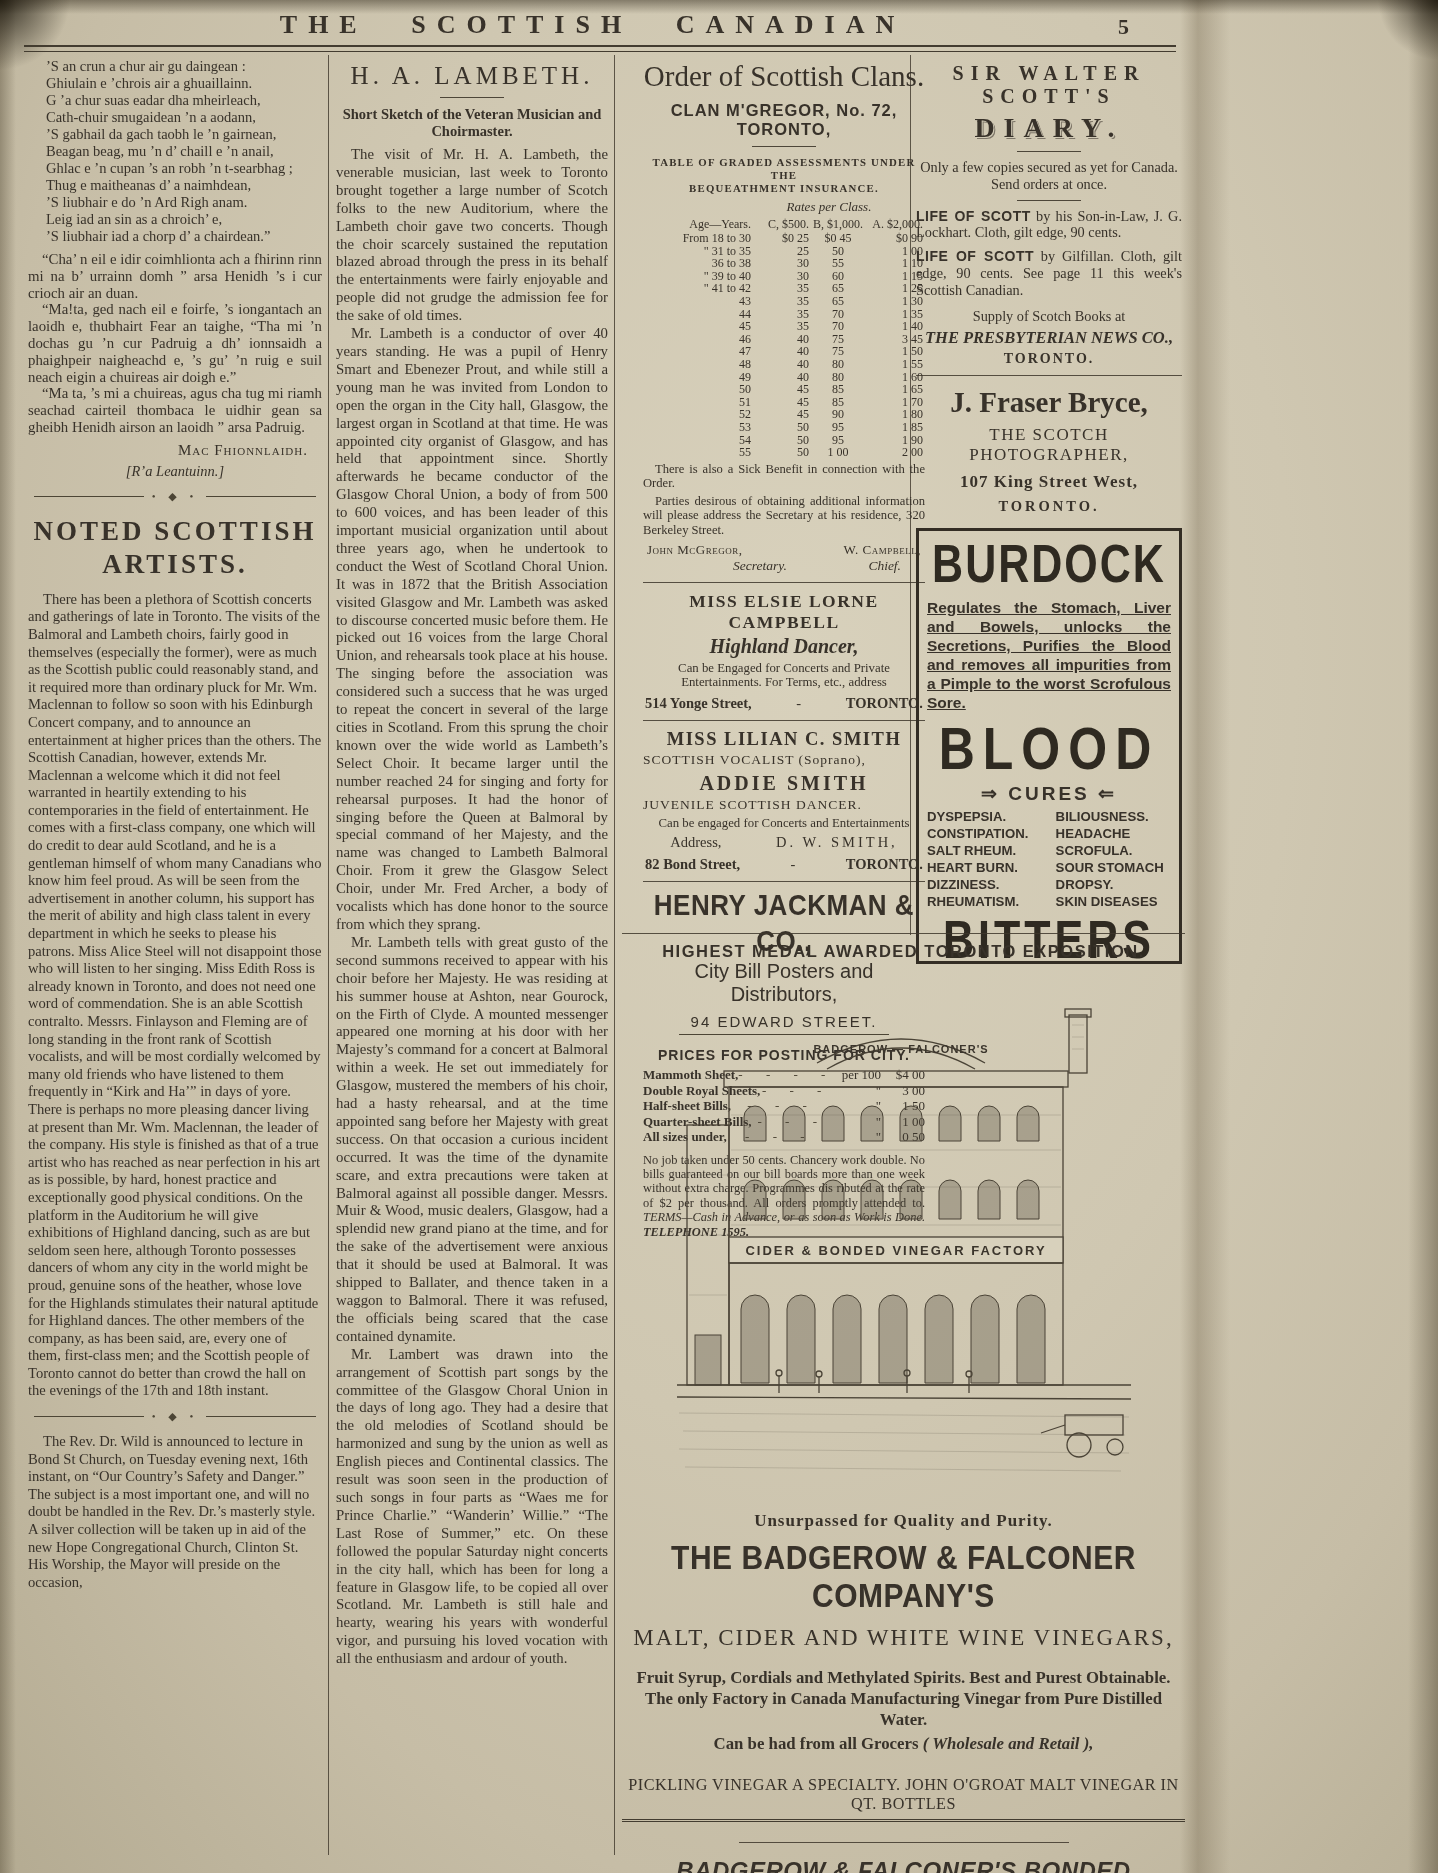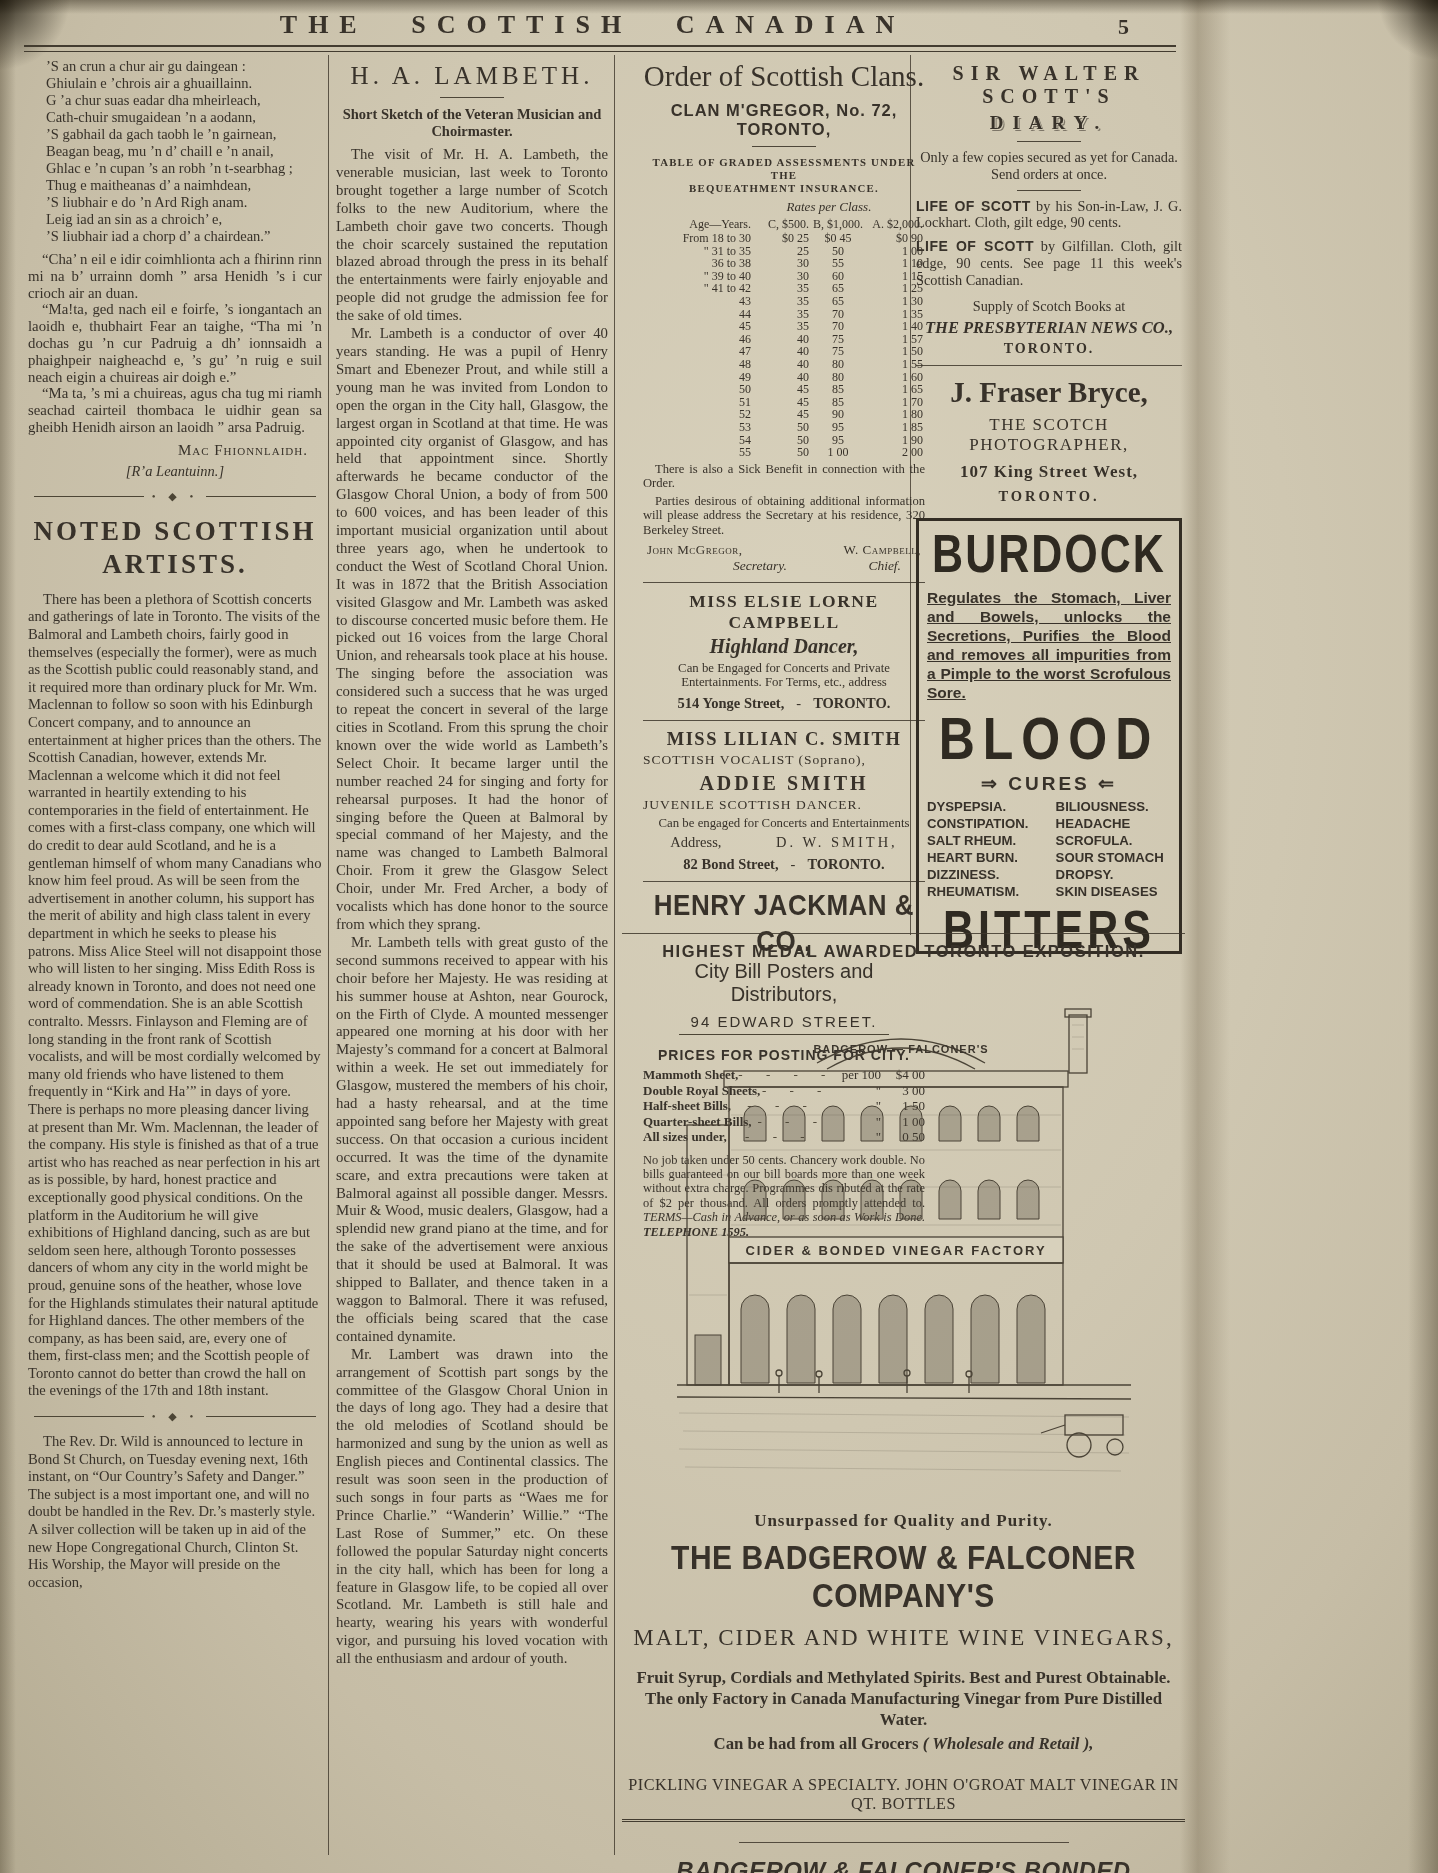--- a/index.html
+++ b/index.html
@@ -64,41 +64,41 @@
   .c-b{width:58px;text-align:center;}
   .c-a{width:56px;text-align:right;}
   .note-sm{font-size:12.6px;line-height:14.6px;text-indent:12px;text-align:justify;margin-top:3px;}
   .sec-row{display:flex;justify-content:space-between;font-size:13px;margin-top:4px;padding:0 4px;}
   .sec-name{font-variant:small-caps;letter-spacing:0.5px;}
   .sec-sub{display:flex;justify-content:space-between;font-style:italic;font-size:13.5px;padding:0 24px 0 90px;}
   
   .ad-name{text-align:center;font-weight:bold;font-size:18.5px;letter-spacing:1.5px;margin-top:6px;}
   .bl-role{text-align:center;font-weight:bold;font-style:italic;font-size:20px;margin-top:2px;}
   .ad-note{text-align:center;font-size:12.8px;line-height:14.8px;margin-top:3px;}
-  .addr-row{display:flex;justify-content:center;font-size:14.5px;font-weight:bold;margin-top:5px;padding:0 2px;gap:12px;}
+  .addr-row{display:flex;justify-content:space-between;font-size:14.5px;font-weight:bold;margin-top:5px;padding:0 2px;}
   .addr-sep{font-weight:normal;}
   .sm-role{text-align:left;font-size:13.5px;letter-spacing:1px;margin-top:2px;}
   .sm-name2{text-align:center;font-weight:bold;font-size:20px;letter-spacing:3px;margin-top:4px;}
   .sm-contact{display:flex;justify-content:space-around;font-size:14.5px;margin-top:3px;}
   
   .jack-name{text-align:center;font-family:"Liberation Sans",sans-serif;font-weight:bold;font-size:26px;letter-spacing:0.5px;transform:scaleY(1.15);transform-origin:center;margin-top:10px;}
   .jack-l2{text-align:center;font-family:"Liberation Sans",sans-serif;font-size:20px;margin-top:6px;}
   .jack-l3{text-align:center;font-family:"Liberation Sans",sans-serif;font-size:15px;letter-spacing:2px;margin-top:7px;padding-bottom:4px;border-bottom:1px solid #4c4535;width:210px;margin-left:auto;margin-right:auto;}
   .prices-title{text-align:center;font-family:"Liberation Sans",sans-serif;font-weight:bold;font-size:14px;letter-spacing:1px;margin-top:12px;}
   .price-row{display:flex;align-items:baseline;font-size:13px;line-height:15.5px;}
   .pr-item{font-weight:bold;white-space:nowrap;}
   .pr-lead{flex:1;text-align:center;letter-spacing:10px;overflow:hidden;white-space:nowrap;color:#4c4535;}
   .pr-unit{width:48px;text-align:right;}
   .pr-price{width:44px;text-align:right;}
   .jack-note{font-size:12.4px;line-height:14.4px;text-align:justify;margin-top:8px;}
   .jack-terms{font-style:italic;}
   .jack-tel{font-style:italic;font-weight:bold;}
   
   .diary-t1{text-align:center;font-size:20px;font-weight:bold;letter-spacing:7px;margin-top:4px;}
-  .diary-t2{text-align:center;font-size:19px;font-weight:bold;letter-spacing:9px;margin-top:4px;text-shadow:1px 1px 0 rgba(216,209,188,0.9), 2px 2px 0 rgba(56,50,42,0.55);}
+  .diary-t2{text-align:center;font-size:28px;font-weight:bold;letter-spacing:9px;margin-top:4px;text-shadow:1px 1px 0 rgba(216,209,188,0.9), 2px 2px 0 rgba(56,50,42,0.55);}
   .d-par{font-size:14.3px;line-height:16.8px;margin-top:7px;text-align:center;}
   .d-ital{font-style:italic;}
   .life{font-size:14.3px;line-height:16.8px;margin-top:7px;text-align:justify;}
   .life-lab{font-family:"Liberation Sans",sans-serif;font-weight:bold;font-size:14px;letter-spacing:0.5px;}
   .supply{text-align:center;font-size:14.3px;margin-top:9px;}
   .supply-co{text-align:center;font-weight:bold;font-style:italic;font-size:16.5px;margin-top:3px;}
   .supply-city{text-align:center;font-weight:bold;font-size:14px;letter-spacing:2px;margin-top:3px;}
   .bryce-name{text-align:center;font-weight:bold;font-size:29px;margin-top:10px;}
   .bryce-role{text-align:center;font-size:17px;letter-spacing:1.5px;margin-top:6px;}
   .bryce-street{text-align:center;font-weight:bold;font-size:17px;letter-spacing:1px;margin-top:7px;}
@@ -253,21 +253,21 @@
         <div class="trow">
         <span class="c-age">45</span>
         <span class="c-c">35</span>
         <span class="c-b">70</span>
         <span class="c-a">1 40</span>
       </div>
         <div class="trow">
         <span class="c-age">46</span>
         <span class="c-c">40</span>
         <span class="c-b">75</span>
-        <span class="c-a">1 57</span>
+        <span class="c-a">3 45</span>
       </div>
         <div class="trow">
         <span class="c-age">47</span>
         <span class="c-c">40</span>
         <span class="c-b">75</span>
         <span class="c-a">1 50</span>
       </div>
         <div class="trow">
         <span class="c-age">48</span>
         <span class="c-c">40</span>

